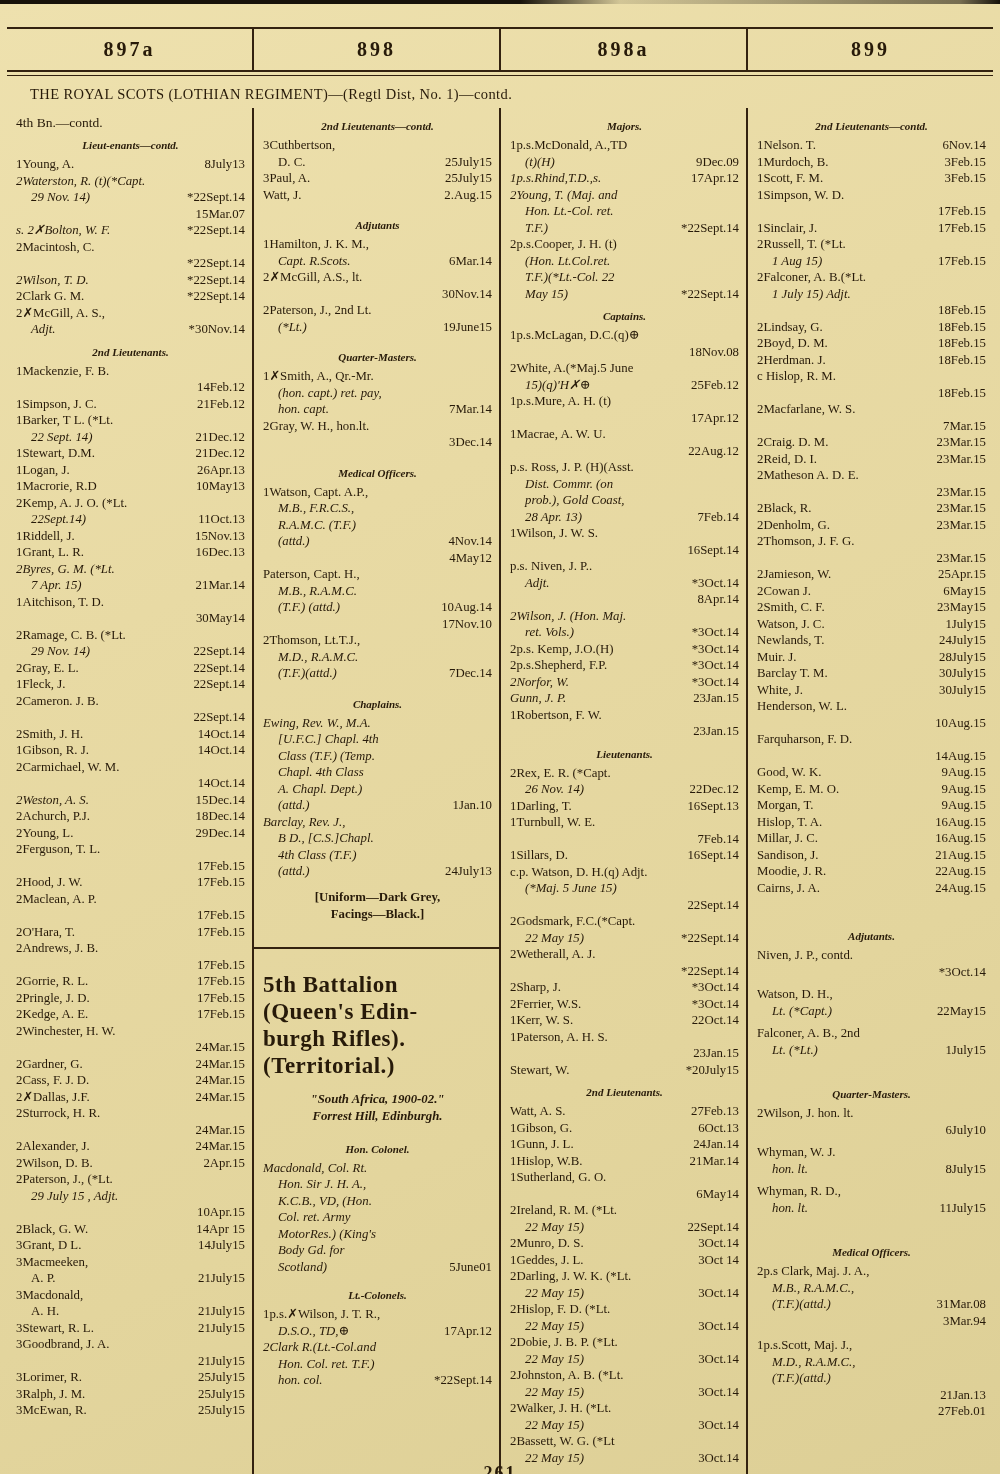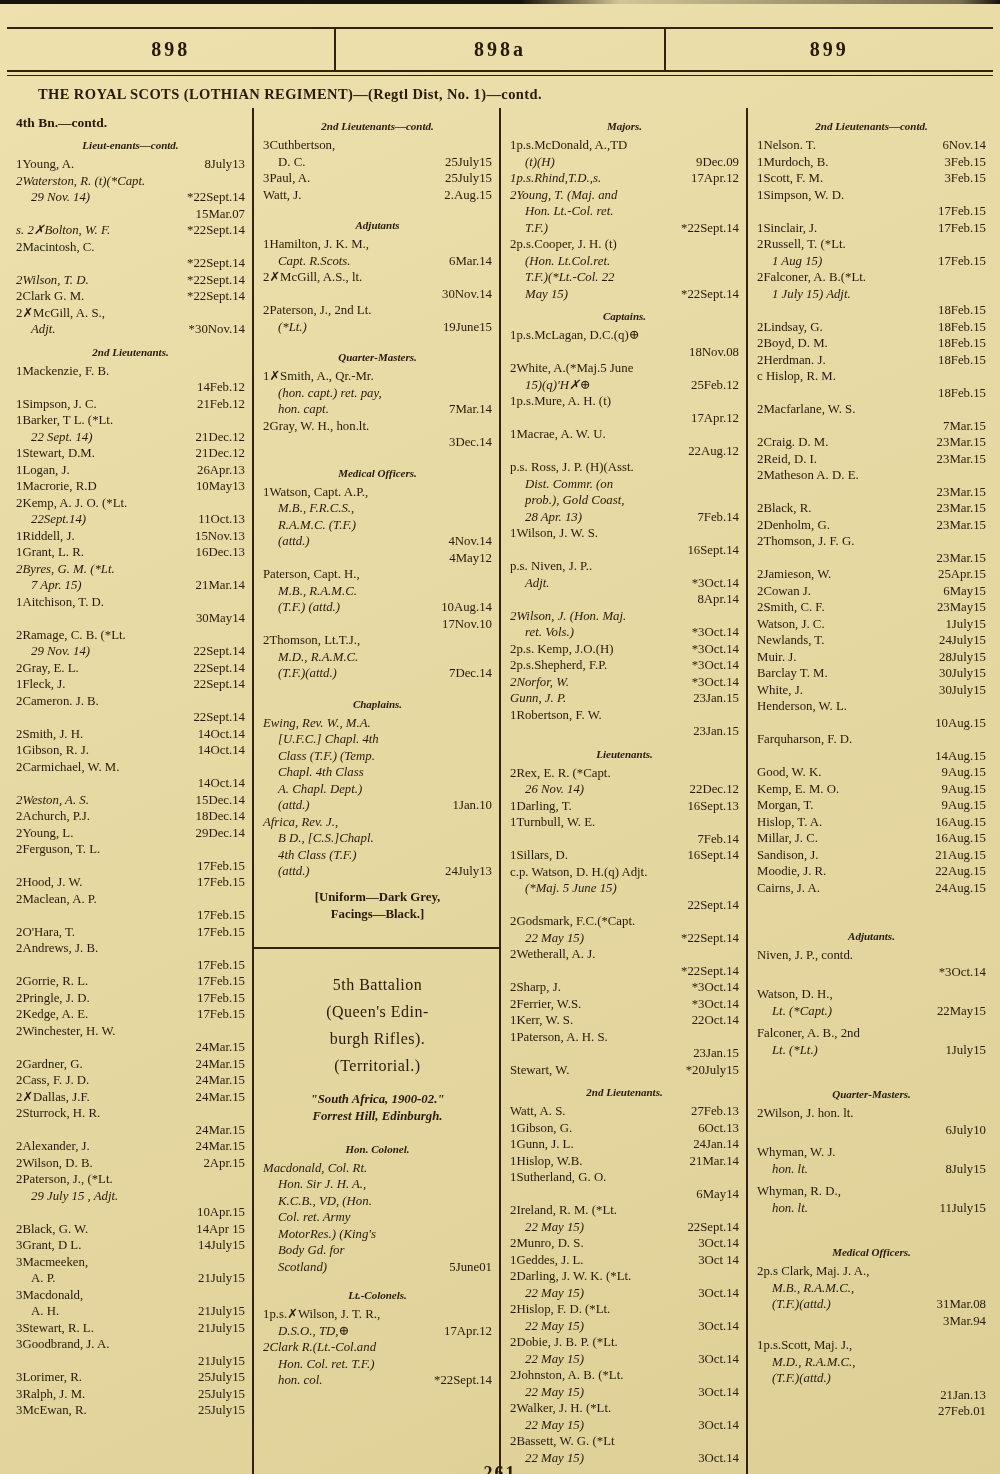--- a/index.html
+++ b/index.html
@@ -12,49 +12,50 @@
   }
   .top-edge { position:absolute; top:0; left:0; width:100%; height:4px;
     background:linear-gradient(90deg,#17120a 0%,#17120a 52%, rgba(23,18,10,0.12) 62%, rgba(23,18,10,0.55) 96%, #17120a 100%); }
   .head { padding-top:27px; }
   .rule-top { border-top:2px solid #332210; margin:0 7px; }
   .nums { display:flex; height:41px; align-items:center; margin:0 7px; }
   .num { flex:1; text-align:center; font-size:20px; font-weight:bold; letter-spacing:3px;
          height:100%; line-height:41px; border-right:2px solid #332210; }
   .num:last-child { border-right:none; }
   .rule-double { height:6px; border-top:2px solid #332210; border-bottom:1.4px solid #332210; margin:0 7px; }
-  .title { font-weight:bold; font-size:14.5px; padding:10px 16px 5px 30px; letter-spacing:0.4px;margin-left:8px; }
+  .title { font-weight:normal; font-size:14.5px; padding:10px 16px 5px 30px; letter-spacing:0.4px; }
   .columns { display:flex; margin:0 7px; height:1372px; overflow:hidden; }
   .col { flex:1; border-right:2px solid #332210; padding:4px 7px 0 9px; overflow:hidden; }
   .col:last-child { border-right:none; }
-  .bn { font-weight:bold; font-size:13.5px; margin:3px 0 6px 0; }
+  .bn { font-weight:normal; font-size:13.5px; margin:3px 0 6px 0; }
   .rh { text-align:center; font-weight:bold; font-style:italic; font-size:11px; margin:8px 0 5px 0; }
   .entry { margin:0; }
   .line { display:flex; align-items:baseline; font-size:12.8px; line-height:16.5px; }
   .line .lt { white-space:nowrap; }
   .line .dt { margin-left:auto; white-space:nowrap; padding-left:4px; }
   .line.cont { padding-left:15px; }
   .line.it .lt { font-style:italic; }
   .hr2 { border-top:2px solid #332210; margin:24px -7px 0 -9px; }
-  .big { text-align:center; font-weight:normal; font-size:16px; line-height:27px; margin:22px 0 12px 0; letter-spacing:0.5px; }
+  .big { text-align:left; font-weight:bold; font-size:23px; line-height:27px; margin:22px 0 12px 0; letter-spacing:0.5px; }
   .note { text-align:center; font-size:12.8px; line-height:17px; margin:4px 0 4px 0; font-style:italic; font-weight:bold; }
   .noteb { text-align:center; font-weight:bold; font-size:12.8px; line-height:17px; margin:9px 0 2px 0; }
   .sp { width:100%; }
   .pageno { position:absolute; bottom:-10px; left:0; right:0; text-align:center;
             font-size:18px; font-weight:bold; letter-spacing:2px; }
 </style>
 </head>
 <body>
 
 <div class="page">
   <div class="top-edge"></div>
 
   <header class="head">
     <div class="rule-top"></div>
     <div class="nums">
+      <div class="num">897a</div>
       <div class="num">898</div>
       <div class="num">898a</div>
       <div class="num">899</div>
     </div>
     <div class="rule-double"></div>
     <div class="title">THE ROYAL SCOTS (LOTHIAN REGIMENT)—(Regtl  Dist, No. 1)—contd.</div>
   </header>
 
   <main class="columns" id="columns">
       <div class="col">
@@ -629,21 +630,21 @@
             <span class="lt">A. Chapl. Dept.)</span>
             <span class="dt"></span>
           </div>
           <div class="line cont it">
             <span class="lt">(attd.)</span>
             <span class="dt">1Jan.10</span>
           </div>
         </div>
         <div class="entry">
           <div class="line it">
-            <span class="lt">Africa, Rev. J.,</span>
+            <span class="lt">Barclay, Rev. J.,</span>
             <span class="dt"></span>
           </div>
           <div class="line cont it">
             <span class="lt">B D., [C.S.]Chapl.</span>
             <span class="dt"></span>
           </div>
           <div class="line cont it">
             <span class="lt">4th Class (T.F.)</span>
             <span class="dt"></span>
           </div>

